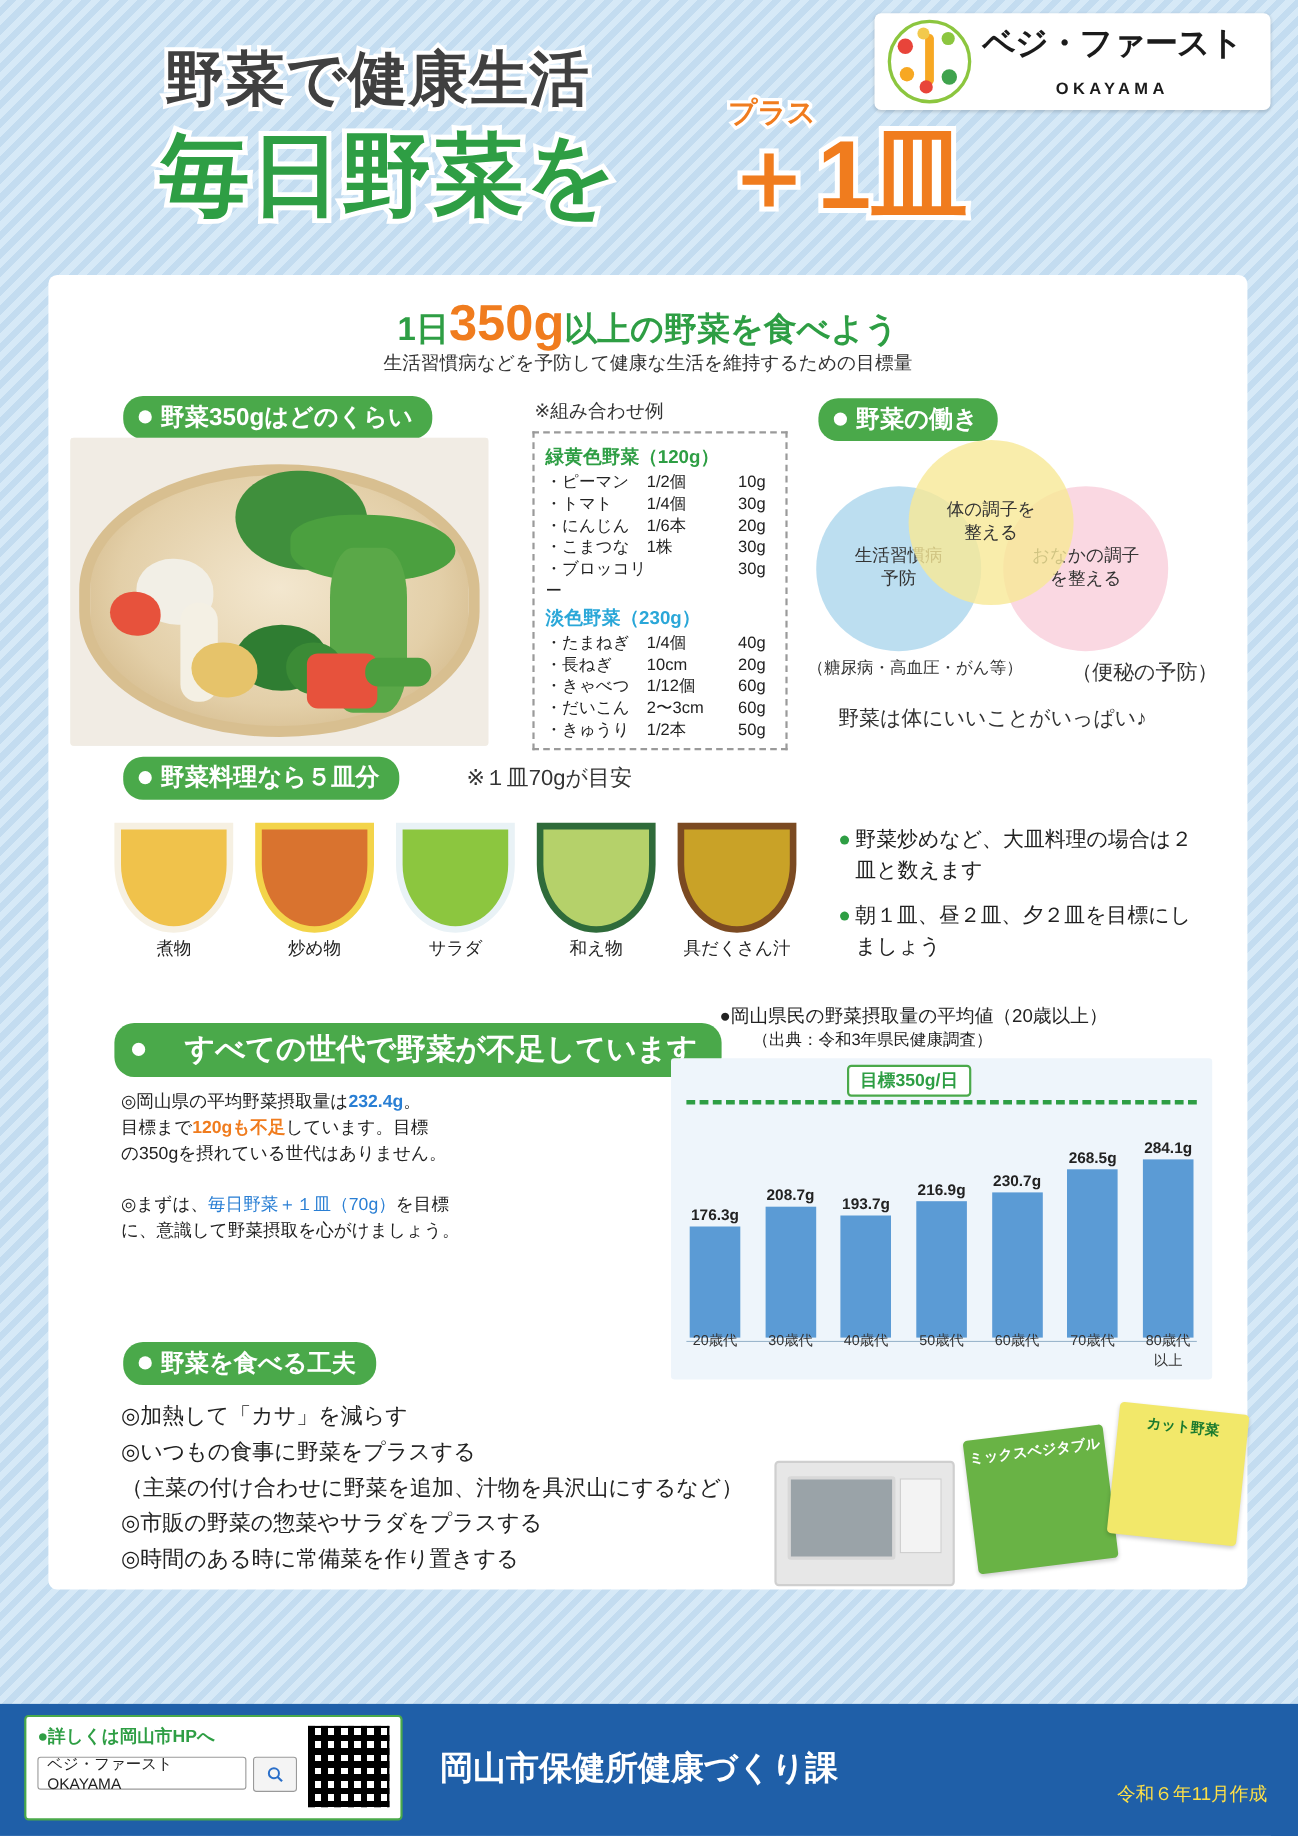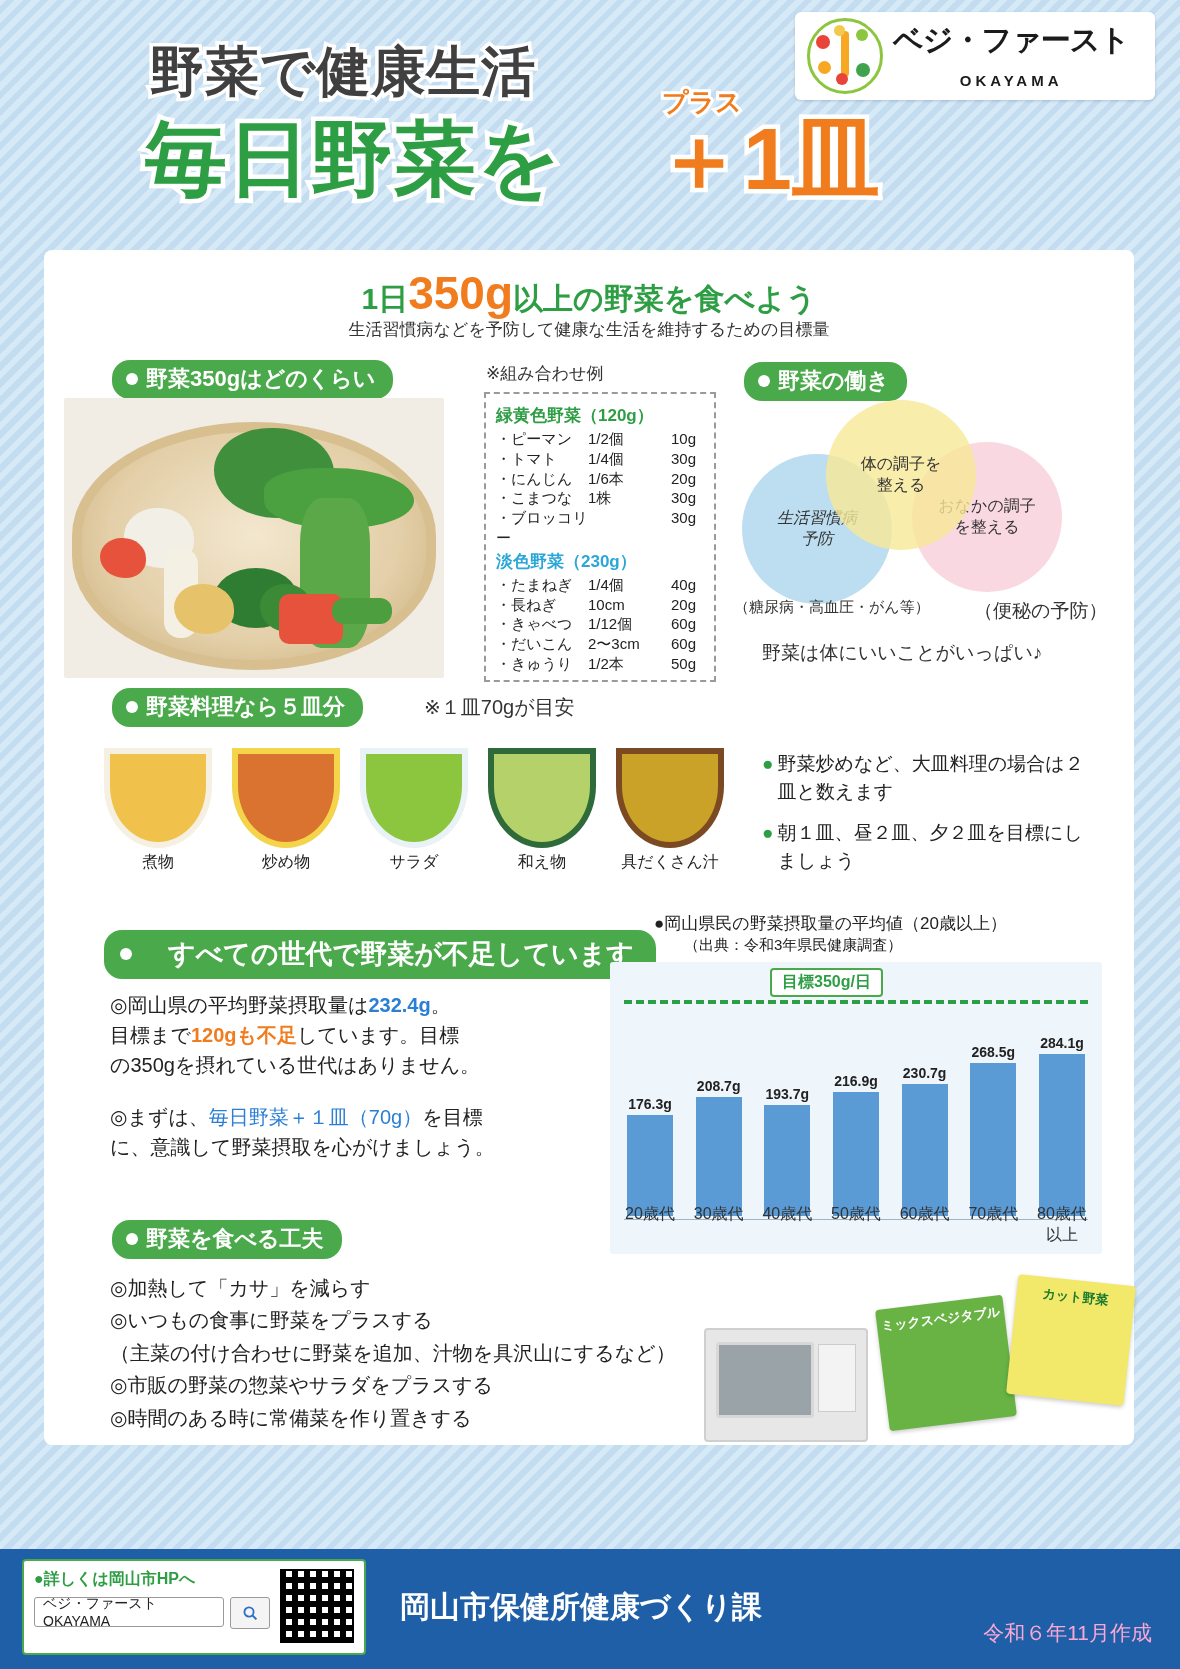--- a/index.html
+++ b/index.html
@@ -80,21 +80,21 @@
   .combo .g2{color:#2aa7d8;}
   .combo .row{display:flex;line-height:1.32;}
   .combo .nm{width:92px;}
   .combo .qty{width:62px;}
   .combo .gr{width:46px;text-align:right;}
 
   
   .venn{position:absolute;left:690px;top:150px;width:370px;height:200px;}
   .circ{position:absolute;border-radius:50%;display:flex;align-items:center;justify-content:center;
     text-align:center;font-size:16px;color:#333;line-height:1.3;}
-  .c-blue{left:8px;top:54px;width:150px;height:150px;background:rgba(166,211,235,.75);font-style:italic;}
+  .c-blue{left:8px;top:42px;width:150px;height:150px;background:rgba(166,211,235,.75);}
   .c-yellow{left:92px;top:0px;width:150px;height:150px;background:rgba(247,233,150,.8);}
   .c-pink{left:178px;top:42px;width:150px;height:150px;background:rgba(248,203,216,.75);}
   .venn-sub1{position:absolute;left:690px;top:348px;font-size:15px;color:#333;}
   .venn-sub2{position:absolute;left:930px;top:348px;font-size:19px;color:#333;}
   .venn-msg{position:absolute;left:718px;top:390px;font-size:19px;color:#333;}
 
   .n5-note{position:absolute;left:380px;top:444px;font-size:20px;color:#333;}
 
   
   .dishes{position:absolute;left:60px;top:498px;width:640px;height:150px;}
@@ -113,24 +113,24 @@
   .goal-pill{position:absolute;left:160px;top:6px;background:#fff;border:2px solid #4aa94a;border-radius:4px;
     font-size:16px;font-weight:bold;color:#2e9e44;padding:2px 10px;}
   .goal-line{position:absolute;left:14px;right:14px;top:38px;height:0;border-top:4px dashed #2e9e44;}
   .bars{position:absolute;left:14px;right:14px;top:46px;bottom:38px;display:flex;align-items:flex-end;
     justify-content:space-between;}
   .bar-wrap{width:52px;display:flex;flex-direction:column;align-items:center;justify-content:flex-end;height:100%;}
   .bar-val{font-size:14px;font-weight:bold;color:#222;margin-bottom:3px;}
   .bar{width:46px;background:#5b9bd5;}
   .axis{position:absolute;left:14px;right:14px;bottom:34px;border-bottom:1px solid #9bb6cc;}
   .cats{position:absolute;left:14px;right:14px;bottom:8px;display:flex;justify-content:space-between;}
-  .cat{width:52px;text-align:center;font-size:16px;color:#333;}
-
-  
-  .fusoku-body{position:absolute;left:66px;top:740px;width:500px;font-size:20px;color:#222;line-height:1.5;}
+  .cat{width:52px;text-align:center;font-size:13px;color:#333;}
+
+  
+  .fusoku-body{position:absolute;left:66px;top:740px;width:500px;font-size:16px;color:#222;line-height:1.5;}
   .fusoku-body p{margin:0 0 22px;}
   .hl-blue{color:#2a7fd4;font-weight:bold;}
   .hl-org{color:#f07c1e;font-weight:bold;}
   .hl-soft{color:#2a7fd4;}
 
   .kufuu-body{position:absolute;left:66px;top:1022px;width:640px;font-size:20px;color:#222;line-height:1.62;}
 
   
   .micro{position:absolute;left:660px;top:1078px;width:160px;height:110px;background:#e7e7e7;border:2px solid #cfcfcf;border-radius:4px;}
   .micro .win{position:absolute;left:10px;top:12px;width:92px;height:70px;background:#9aa3a8;border:3px solid #d8d8d8;border-radius:3px;}
@@ -139,21 +139,21 @@
   .pack1{left:838px;top:1052px;width:128px;height:122px;background:#69b345;transform:rotate(-7deg);
     box-shadow:0 2px 4px rgba(0,0,0,.2);}
   .pack2{left:968px;top:1030px;width:118px;height:120px;background:#f2e86a;transform:rotate(6deg);
     box-shadow:0 2px 4px rgba(0,0,0,.2);}
   .pack .lbl{position:absolute;left:0;right:0;top:8px;text-align:center;font-size:13px;font-weight:bold;color:#fff;}
   .pack2 .lbl{color:#1a7a2e;}
 
   
   .footer{position:absolute;left:0;bottom:0;width:1180px;height:120px;background:#1f5fa8;}
   .f-title{position:absolute;left:400px;top:38px;font-size:30px;font-weight:bold;color:#fff;}
-  .f-date{position:absolute;right:28px;top:70px;font-size:21px;color:#f9a8d4;}
+  .f-date{position:absolute;right:28px;top:70px;font-size:17px;color:#fde047;}
   .f-left{position:absolute;left:22px;bottom:14px;width:340px;height:92px;background:#ffffff;border:2px solid #4aa94a;border-radius:4px;}
   .f-left .hp{position:absolute;left:10px;top:8px;font-size:16px;font-weight:bold;color:#2e9e44;}
   .f-search{position:absolute;left:10px;top:36px;width:190px;height:30px;border:1px solid #9a9a9a;border-radius:3px;
     font-size:14px;color:#222;display:flex;align-items:center;padding-left:8px;box-sizing:border-box;background:#fff;}
   .f-btn{position:absolute;left:206px;top:36px;width:38px;height:30px;border:1px solid #9a9a9a;border-radius:3px;
     display:flex;align-items:center;justify-content:center;background:#f4f4f4;}
   .qr{position:absolute;right:10px;top:8px;width:74px;height:74px;
     background:
       repeating-linear-gradient(90deg,#000 0 6px,#fff 6px 12px),
       repeating-linear-gradient(0deg,#000 0 6px,#fff 6px 12px);

